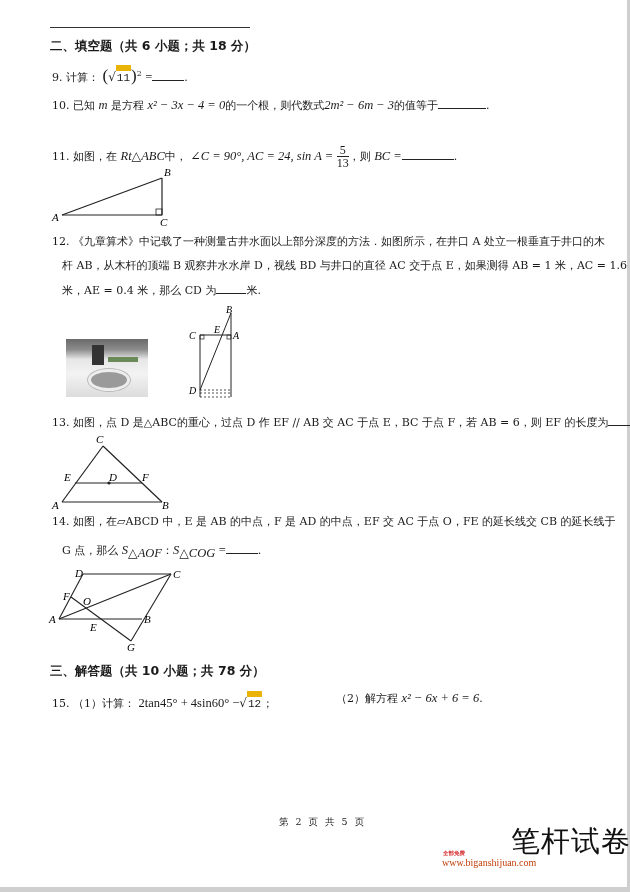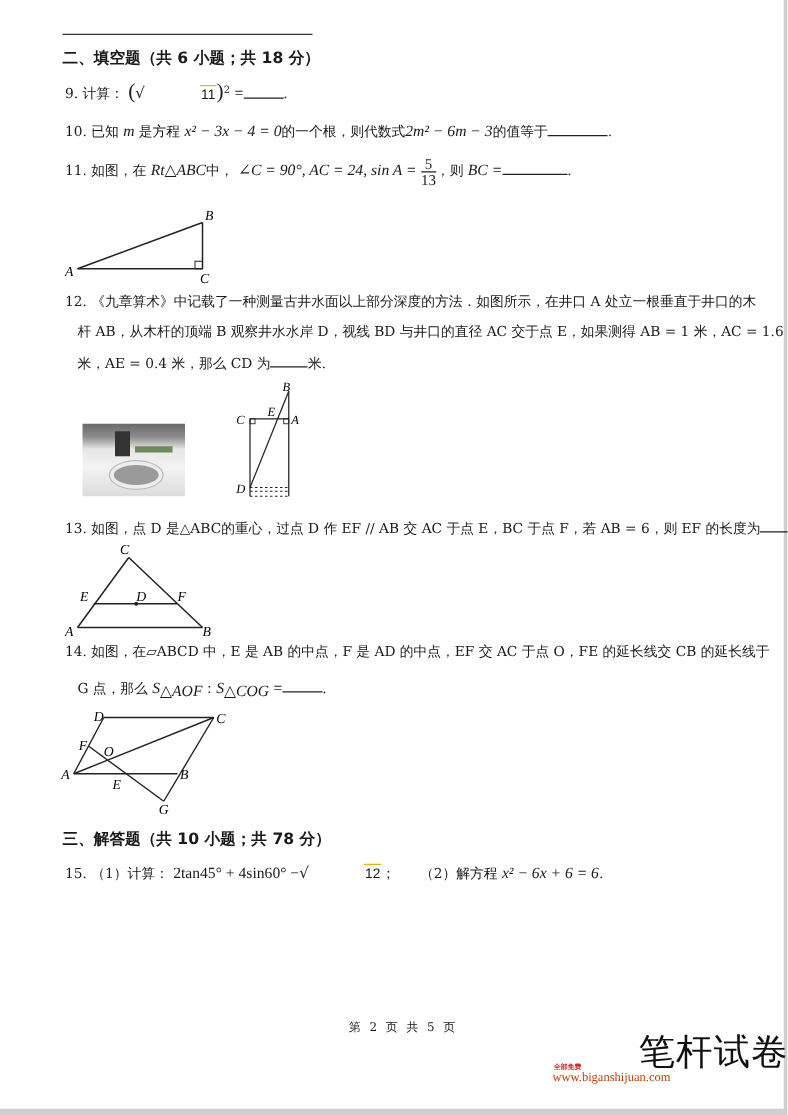--- a/index.html
+++ b/index.html
@@ -10,21 +10,21 @@
   .abs { position:absolute; white-space:nowrap; }
   .top-rule { position:absolute; left:50px; top:27px; width:200px; height:1px; background:#333; }
   .section-title { font-family:"DejaVu Sans","Liberation Sans",sans-serif; font-weight:bold; font-size:12.5px; }
   .q { font-size:11px; line-height:14px; }
   .m { font-family:"Liberation Serif","DejaVu Serif",serif; font-style:italic; font-size:12.5px; }
   .mn { font-family:"Liberation Serif","DejaVu Serif",serif; font-size:12.5px; }
   .blank { display:inline-block; border-bottom:1px solid #222; height:10px; vertical-align:baseline; }
   .frac { display:inline-block; vertical-align:middle; text-align:center; font-family:"Liberation Serif",serif; font-size:12px; line-height:12px; }
   .frac .num { display:block; border-bottom:1px solid #222; padding:0 1px; }
   .frac .den { display:block; }
-  .sqrt { display:inline-block; border-top:1px solid #eab308; padding:0 1px; font-family:Liberation Sans, sans-serif;margin-left:44px; }
+  .sqrt { display:inline-block; border-top:6px solid #eab308; padding:0 1px; font-family:Liberation Mono, monospace; }
   .rad { font-family:"DejaVu Sans",sans-serif; font-size:12px; }
   sup { font-size:8px; }
   sub { font-size:7px; }
   .diagram { position:absolute; }
   .photo { position:absolute; left:66px; top:339px; width:82px; height:58px;
            background:linear-gradient(180deg,#6a6a6a 0%,#8b8b8b 18%,#e6e6e6 35%,#f3f3f3 60%,#dcdcdc 100%); overflow:hidden; }
   .photo .well { position:absolute; left:22px; top:30px; width:36px; height:16px; border-radius:50%; background:#9a9a9a; border:3px solid #ededed; box-shadow:0 0 0 1px #bbb; }
   .photo .post { position:absolute; left:26px; top:6px; width:12px; height:20px; background:#333; }
   .photo .plants { position:absolute; left:42px; top:18px; width:30px; height:5px; background:#6b8a5a; }
   .footer-page { font-family:"DejaVu Serif","Liberation Serif",serif; font-size:9.5px; letter-spacing:2px; }
@@ -49,21 +49,21 @@
 </div>
 
 <div class="abs q" style="left:52px; top:98px;">
   <span>10.</span>
   <span>已知</span>
   <span class="m">m</span>
   <span>是方程</span>
   <span class="m">x² − 3x − 4 = 0</span><span>的一个根，则代数式</span><span class="m">2m² − 6m − 3</span><span>的值等于</span><span class="blank" style="width:48px;"></span><span>.</span>
 </div>
 
-<div class="abs q" style="left:52px; top:125px;">
+<div class="abs q" style="left:52px; top:144px;">
   <span>11.</span>
   <span>如图，在</span>
   <span class="m">Rt△ABC</span><span>中，</span>
   <span class="m">∠C = 90°, AC = 24, sin A =</span>
   <span class="frac"><span class="num">5</span><span class="den">13</span></span><span>，则</span>
   <span class="m">BC =</span><span class="blank" style="width:52px;"></span><span>.</span>
 </div>
 
 <svg class="diagram" style="left:50px; top:163px;" width="130" height="64">
   <line x1="12" y1="52" x2="112" y2="15" stroke="#222" stroke-width="1.2"></line>

